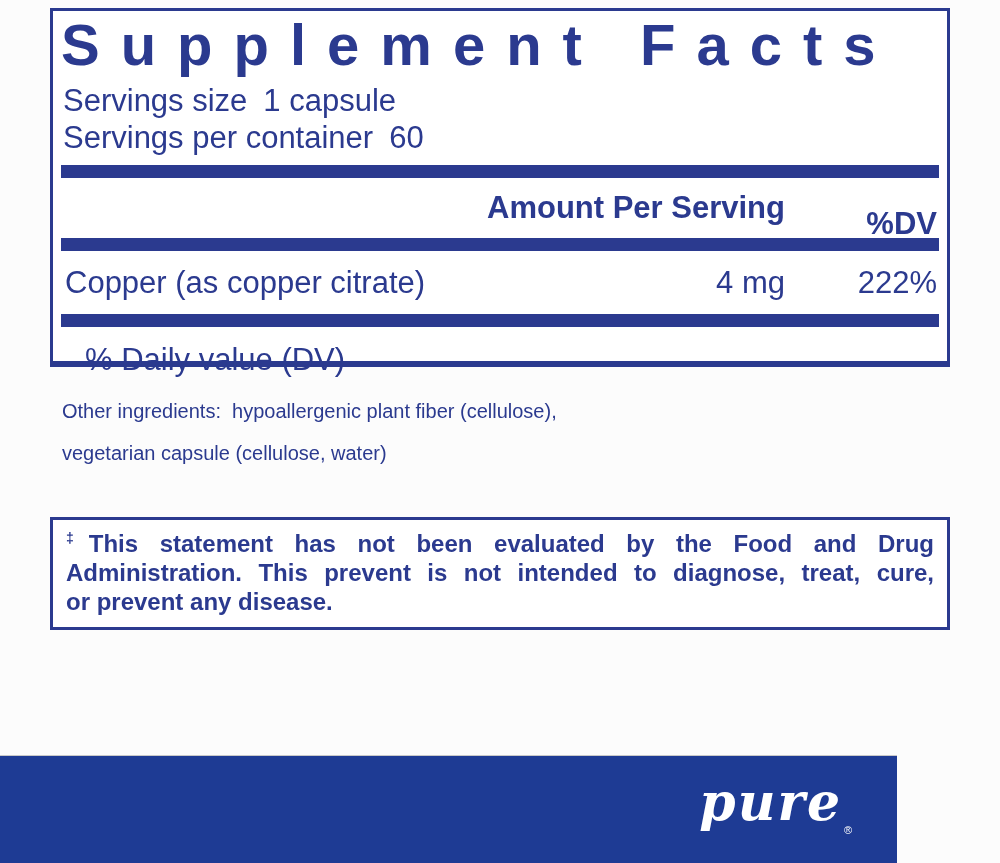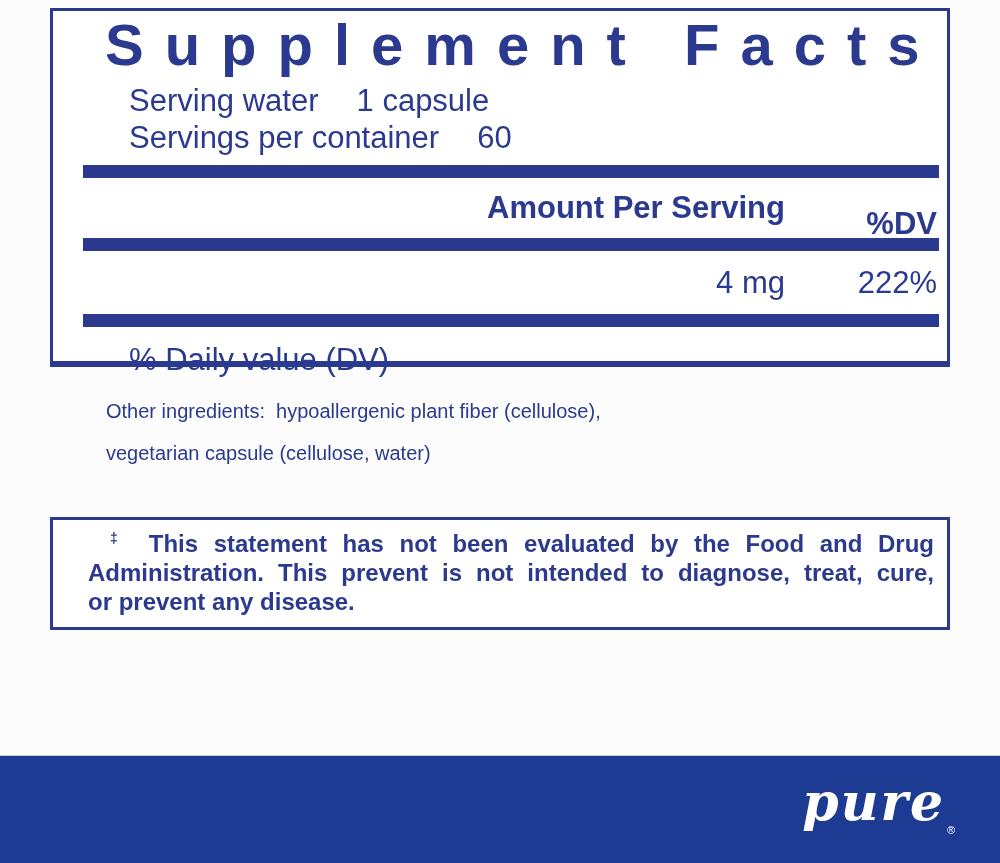--- a/index.html
+++ b/index.html
@@ -1,21 +1,21 @@
 <!DOCTYPE html>
 <html style="--navy: #2b3a8f; --footer_blue: #1e3b94; --page_bg: #fcfcfc; --white: #ffffff;"><head>
 <meta charset="utf-8">
 <style>
   :root{
     --navy:#2b3a8f;
     --footer_blue:#1e3b94;
     --page_bg:#fcfcfc;
     --white:#ffffff;
   }
-  *{box-sizing:border-box;padding-left:22px;}
+  *{box-sizing:border-box;}
   html,body{margin:0;padding:0;}
   body{
     width:1000px;height:863px;position:relative;
     background:var(--page_bg);
     font-family:"Liberation Sans",sans-serif;
     color:var(--navy);
     overflow:hidden;
   }
 
   
@@ -62,21 +62,21 @@
     background:var(--white);
     padding:9px 13px 10px 13px;
     font-size:24px;font-weight:bold;line-height:29px;
   }
   .disclaimer-line{text-align:justify;text-align-last:justify;}
   .disclaimer-line.last{text-align:left;text-align-last:left;}
   .disclaimer-box sup{font-size:14px;line-height:0;}
 
   
   .footer{
-    position:absolute;left:0;top:755px;width:1000px;height:108px;
+    position:absolute;left:0;top:755px;width:897px;height:108px;
     background:var(--footer_blue);
     border-top:1px solid #c9c9c9;
   }
   .logo{
     position:absolute;right:55px;top:20px;
     text-align:right;color:var(--white);
   }
   .brand{
     font-family:"DejaVu Serif",serif;
     font-style:italic;font-weight:bold;
@@ -92,36 +92,37 @@
     font-size:11px;font-style:normal;
   }
 </style>
 </head>
 <body>
 
 <div class="facts-panel">
   <div class="panel-title">Supplement Facts</div>
 
   <div class="serving-line">
-    <span>Serving water</span><span class="serving-value">1 capsule</span>
+    <span>Servings size</span><span class="serving-value">1 capsule</span>
   </div>
   <div class="serving-line">
     <span>Servings per container</span><span class="serving-value">60</span>
   </div>
 
   <div class="bar"></div>
 
   <div class="header-row">
     <span class="col-amount">Amount Per Serving</span>
     <span class="col-dv">%DV</span>
   </div>
 
   <div class="bar"></div>
 
   <div class="nutrient-row">
+    <span class="nutrient-name">Copper (as copper citrate)</span>
     <span class="nutrient-amount">4 mg</span>
     <span class="nutrient-dv">222%</span>
   </div>
 
   <div class="bar"></div>
 
   <div class="dv-note">% Daily value (DV)</div>
 </div>
 
 <div class="other-ingredients">

